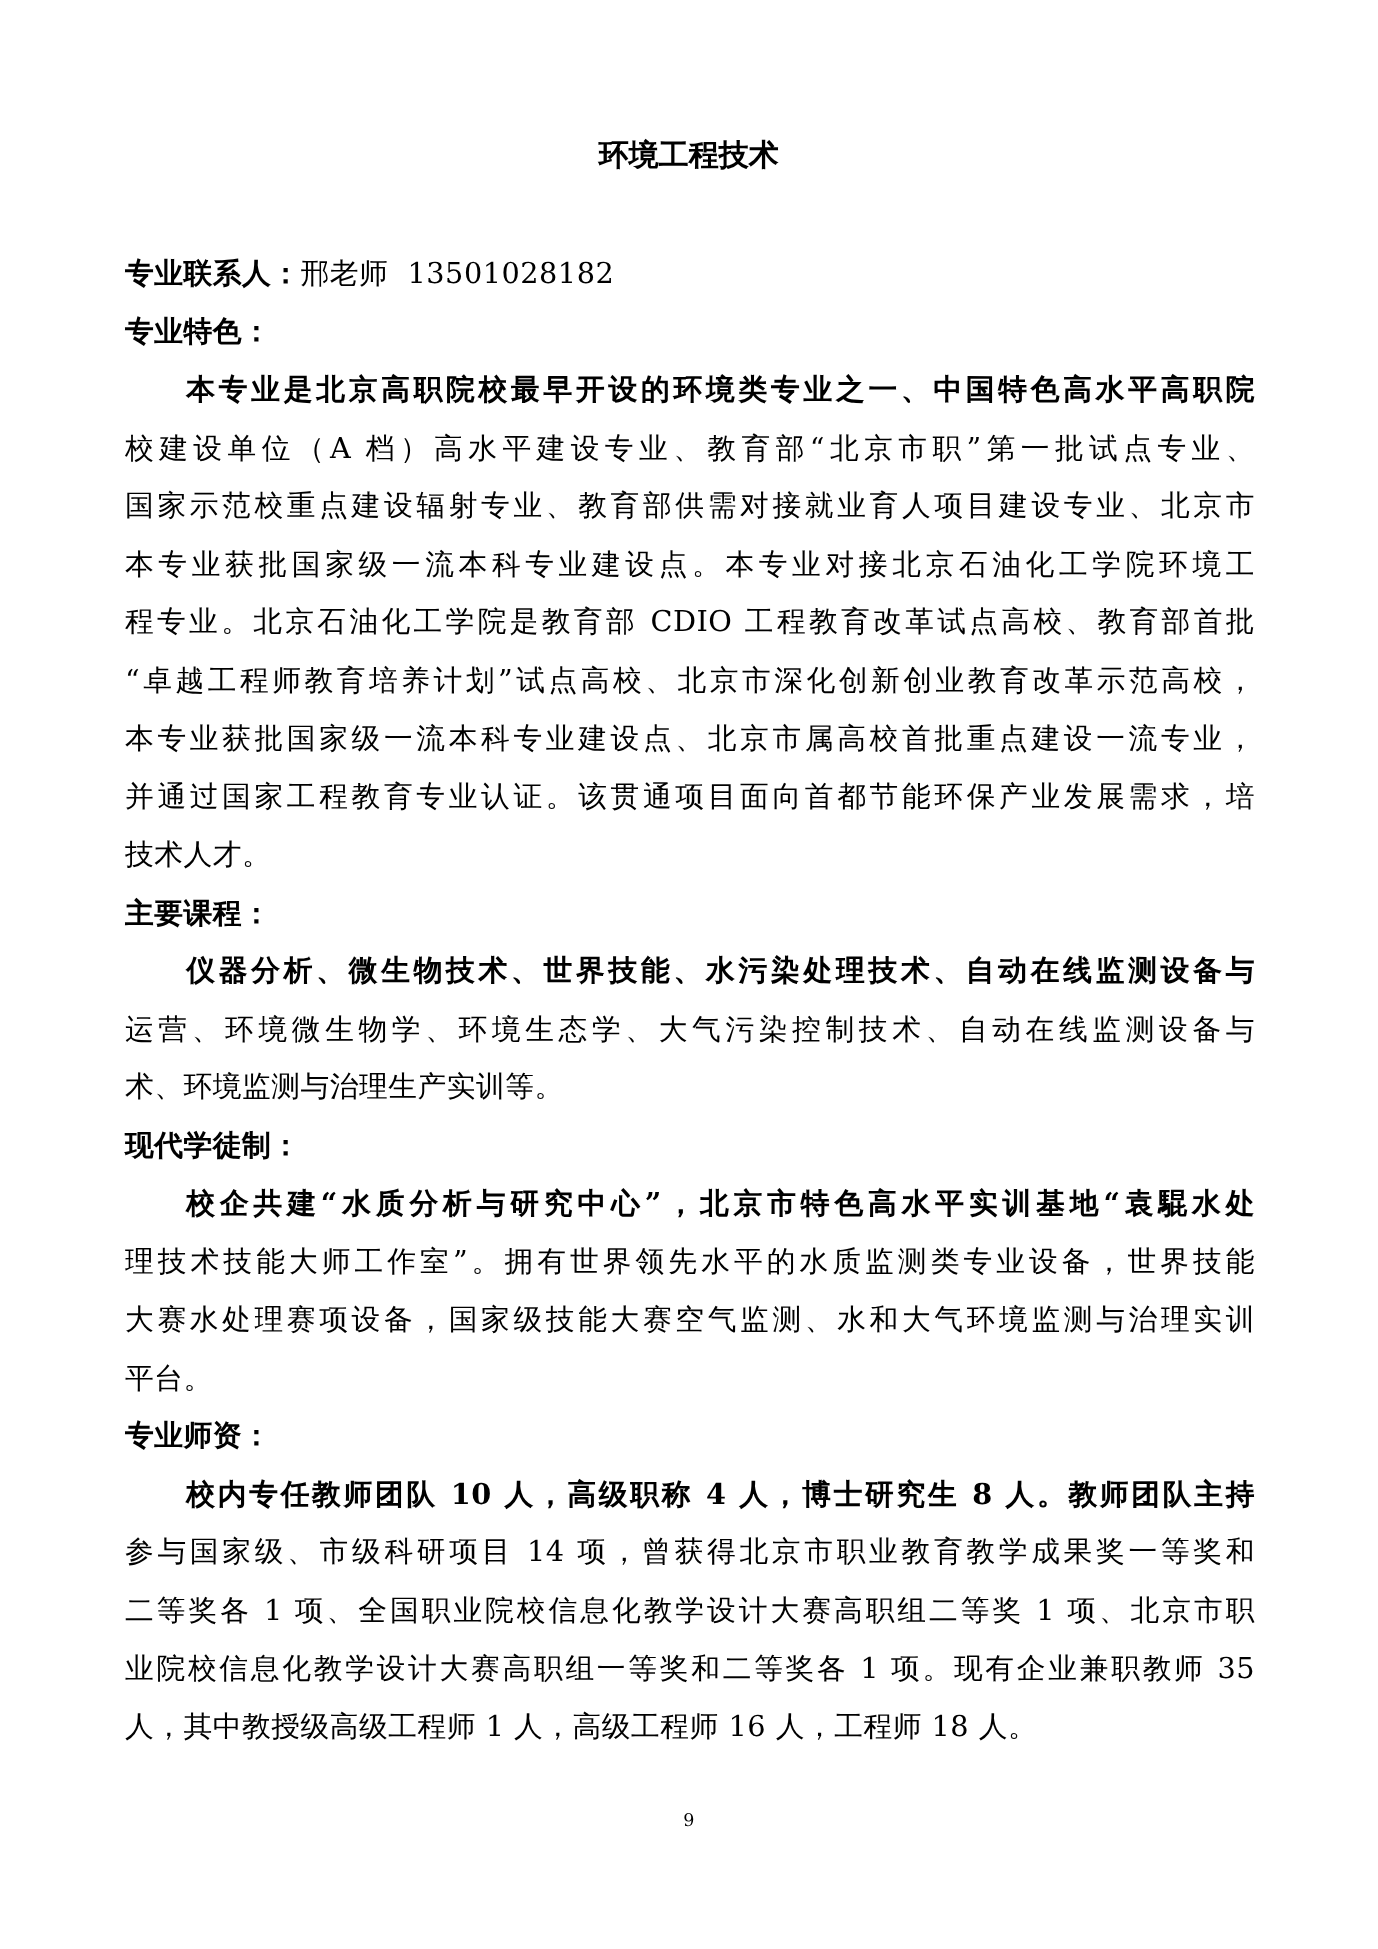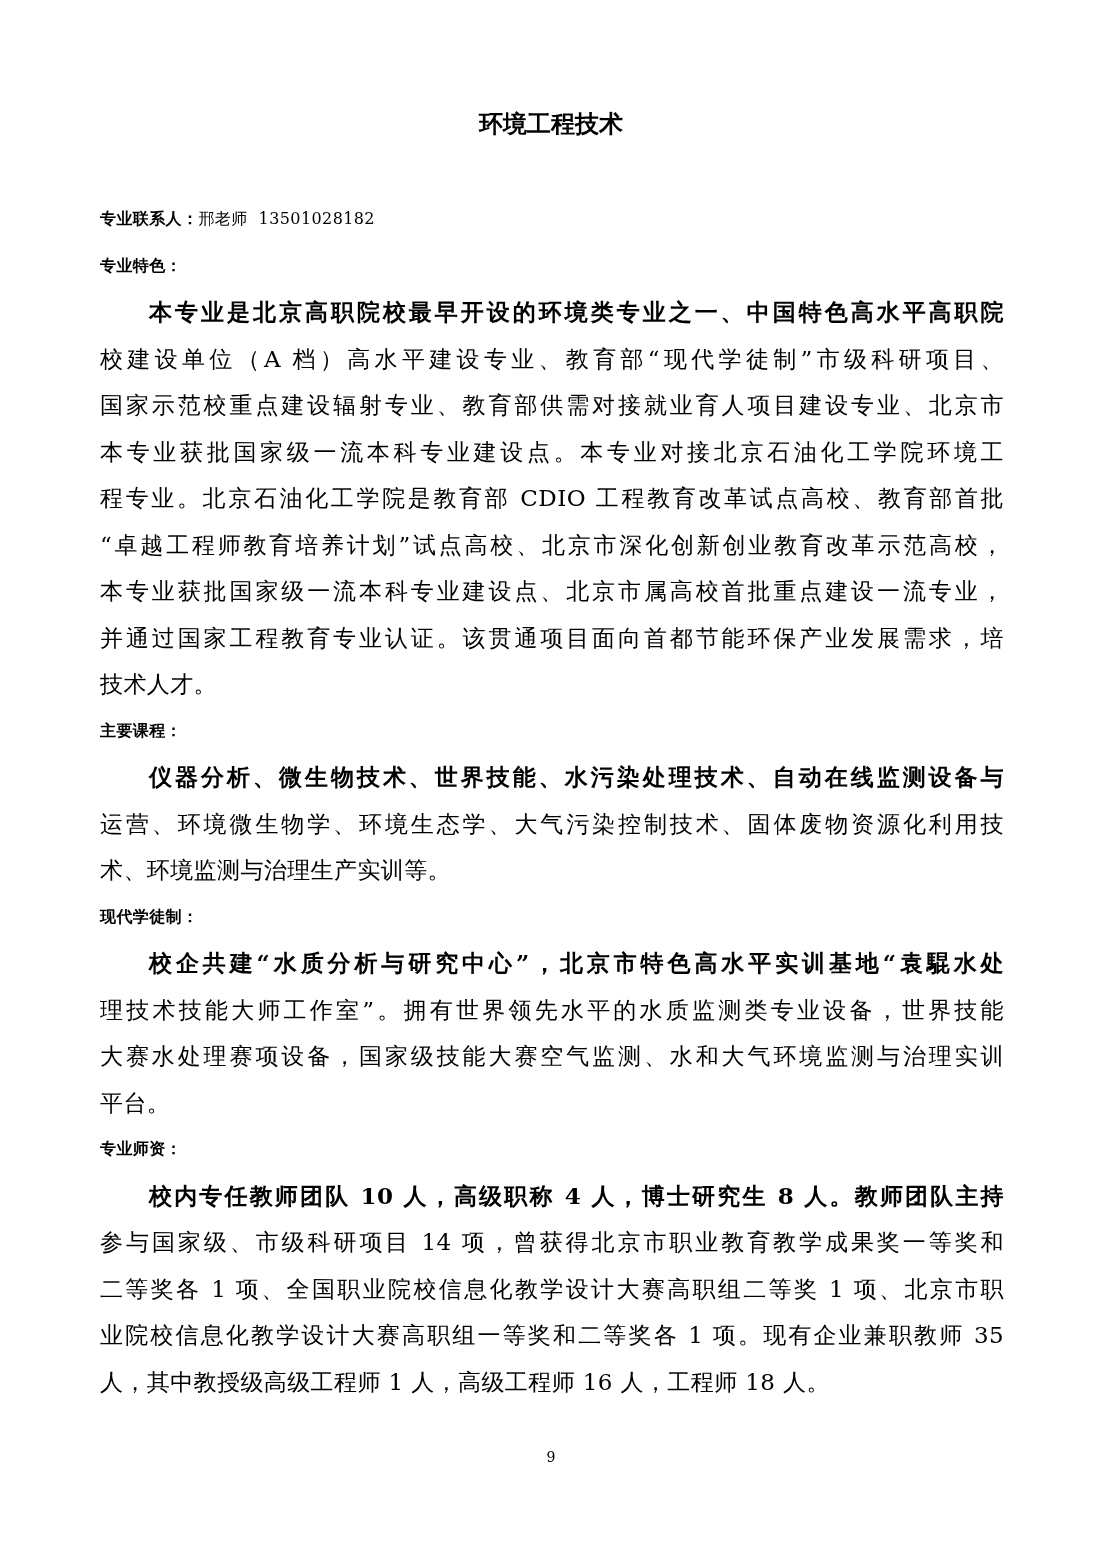--- a/index.html
+++ b/index.html
@@ -49,21 +49,21 @@
       text-align: justify;
       text-align-last: justify;
       letter-spacing: 0.4px;
     }
     .line.last {
       text-align-last: left;
     }
     .heading {
       font-family: "DejaVu Sans", "Liberation Sans", sans-serif;
       font-weight: bold;
-      font-size: 16px;
+      font-size: 23px;
       text-align-last: left;
     }
     .indent {
       padding-left: 49px;
       font-weight: bold;
     }
     .contact-value {
       font-weight: normal;
       font-family: "DejaVu Serif", "Liberation Serif", serif;
     }
@@ -87,34 +87,34 @@
 
   <div class="content">
 
     <div class="line heading">
       <span>专业联系人：</span><span class="contact-value" style="white-space:pre;">邢老师  13501028182</span>
     </div>
 
     <div>
       <div class="line heading">专业特色：</div>
       <div class="line indent">本专业是北京高职院校最早开设的环境类专业之一、中国特色高水平高职院</div>
-      <div class="line">校建设单位（A 档）高水平建设专业、教育部“现代学徒制”市级科研项目、</div>
+      <div class="line">校建设单位（A 档）高水平建设专业、教育部“北京市职”第一批试点专业、</div>
       <div class="line">国家示范校重点建设辐射专业、教育部供需对接就业育人项目建设专业、北京市</div>
       <div class="line">本专业获批国家级一流本科专业建设点。本专业对接北京石油化工学院环境工</div>
       <div class="line">程专业。北京石油化工学院是教育部 CDIO 工程教育改革试点高校、教育部首批</div>
       <div class="line">“卓越工程师教育培养计划”试点高校、北京市深化创新创业教育改革示范高校，</div>
       <div class="line">本专业获批国家级一流本科专业建设点、北京市属高校首批重点建设一流专业，</div>
       <div class="line">并通过国家工程教育专业认证。该贯通项目面向首都节能环保产业发展需求，培</div>
       <div class="line last">技术人才。</div>
     </div>
 
     <div>
       <div class="line heading">主要课程：</div>
       <div class="line indent">仪器分析、微生物技术、世界技能、水污染处理技术、自动在线监测设备与</div>
-      <div class="line">运营、环境微生物学、环境生态学、大气污染控制技术、固体废物资源化利用技</div>
+      <div class="line">运营、环境微生物学、环境生态学、大气污染控制技术、自动在线监测设备与</div>
       <div class="line last">术、环境监测与治理生产实训等。</div>
     </div>
 
     <div>
       <div class="line heading">现代学徒制：</div>
       <div class="line indent">校企共建“水质分析与研究中心”，北京市特色高水平实训基地“袁騉水处</div>
       <div class="line">理技术技能大师工作室”。拥有世界领先水平的水质监测类专业设备，世界技能</div>
       <div class="line">大赛水处理赛项设备，国家级技能大赛空气监测、水和大气环境监测与治理实训</div>
       <div class="line last">平台。</div>
     </div>

